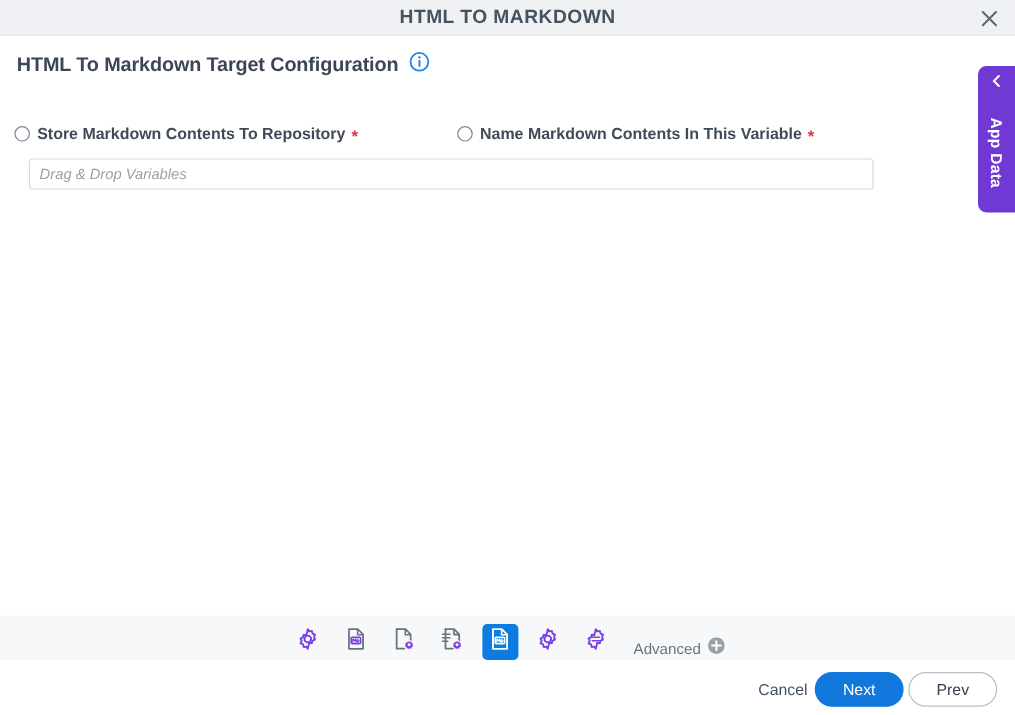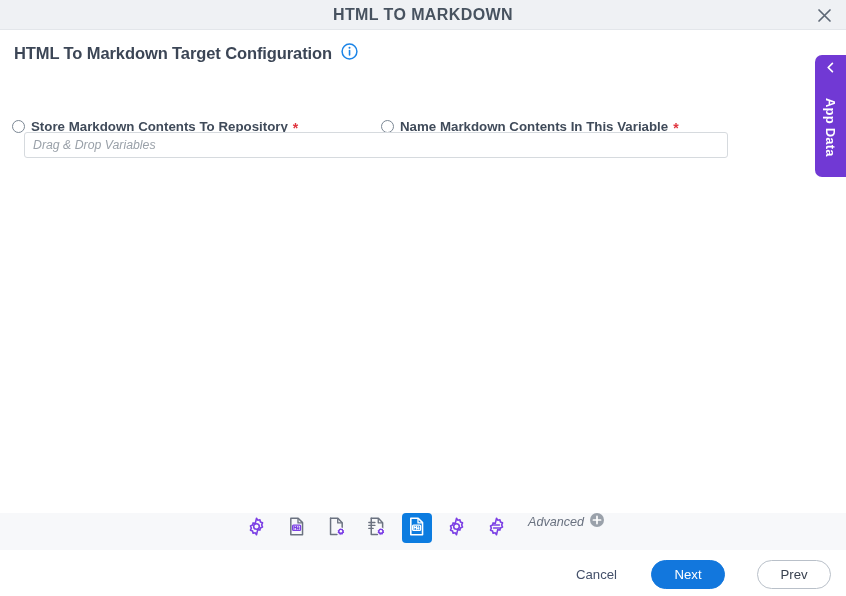--- a/index.html
+++ b/index.html
@@ -66,21 +66,21 @@
 
   
   .radio-row {
     position: absolute;
     left: 12px; top: 101px;
     width: 760px;
     height: 20px;
   }
   .radio-opt {
     position: absolute;
-    top: 15px;
+    top: 0;
     display: flex;
     align-items: center;
     cursor: pointer;
     height: 20px;
     justify-content: space-between;
   }
   .radio-opt.opt-0 { left: 0px; }
   .radio-opt.opt-1 { left: 369px; }
   .radio-circle {
     width: 13px; height: 13px;
@@ -176,24 +176,23 @@
   }
 
   
   .toolbar {
     position: absolute;
     left: 0; top: 513px;
     width: 846px;
     height: 37px;
     background: #f7f8fa;
     display: flex;
-    align-items: flex-start;
+    align-items: flex-end;
     justify-content: center;
     gap: 10px;
-    font-style: italic;
   }
   .tool-btn {
     width: 30px; height: 30px;
     display: flex;
     align-items: center;
     justify-content: center;
     border-radius: 4px;
     cursor: pointer;
     box-sizing: border-box;
   }
@@ -214,21 +213,21 @@
   .footer {
     position: absolute;
     left: 0; top: 552px;
     width: 846px;
     height: 44px;
     display: flex;
     align-items: center;
     justify-content: flex-end;
     padding-right: 15px;
     box-sizing: border-box;
-    gap: 32px;
+    gap: 4px;
     padding-left: 48px;
   }
   .btn {
     font-family: "Liberation Sans", sans-serif;
     font-size: 13.2px;
     border-radius: 15px;
     height: 29px;
     box-sizing: border-box;
     cursor: pointer;
     display: flex;

